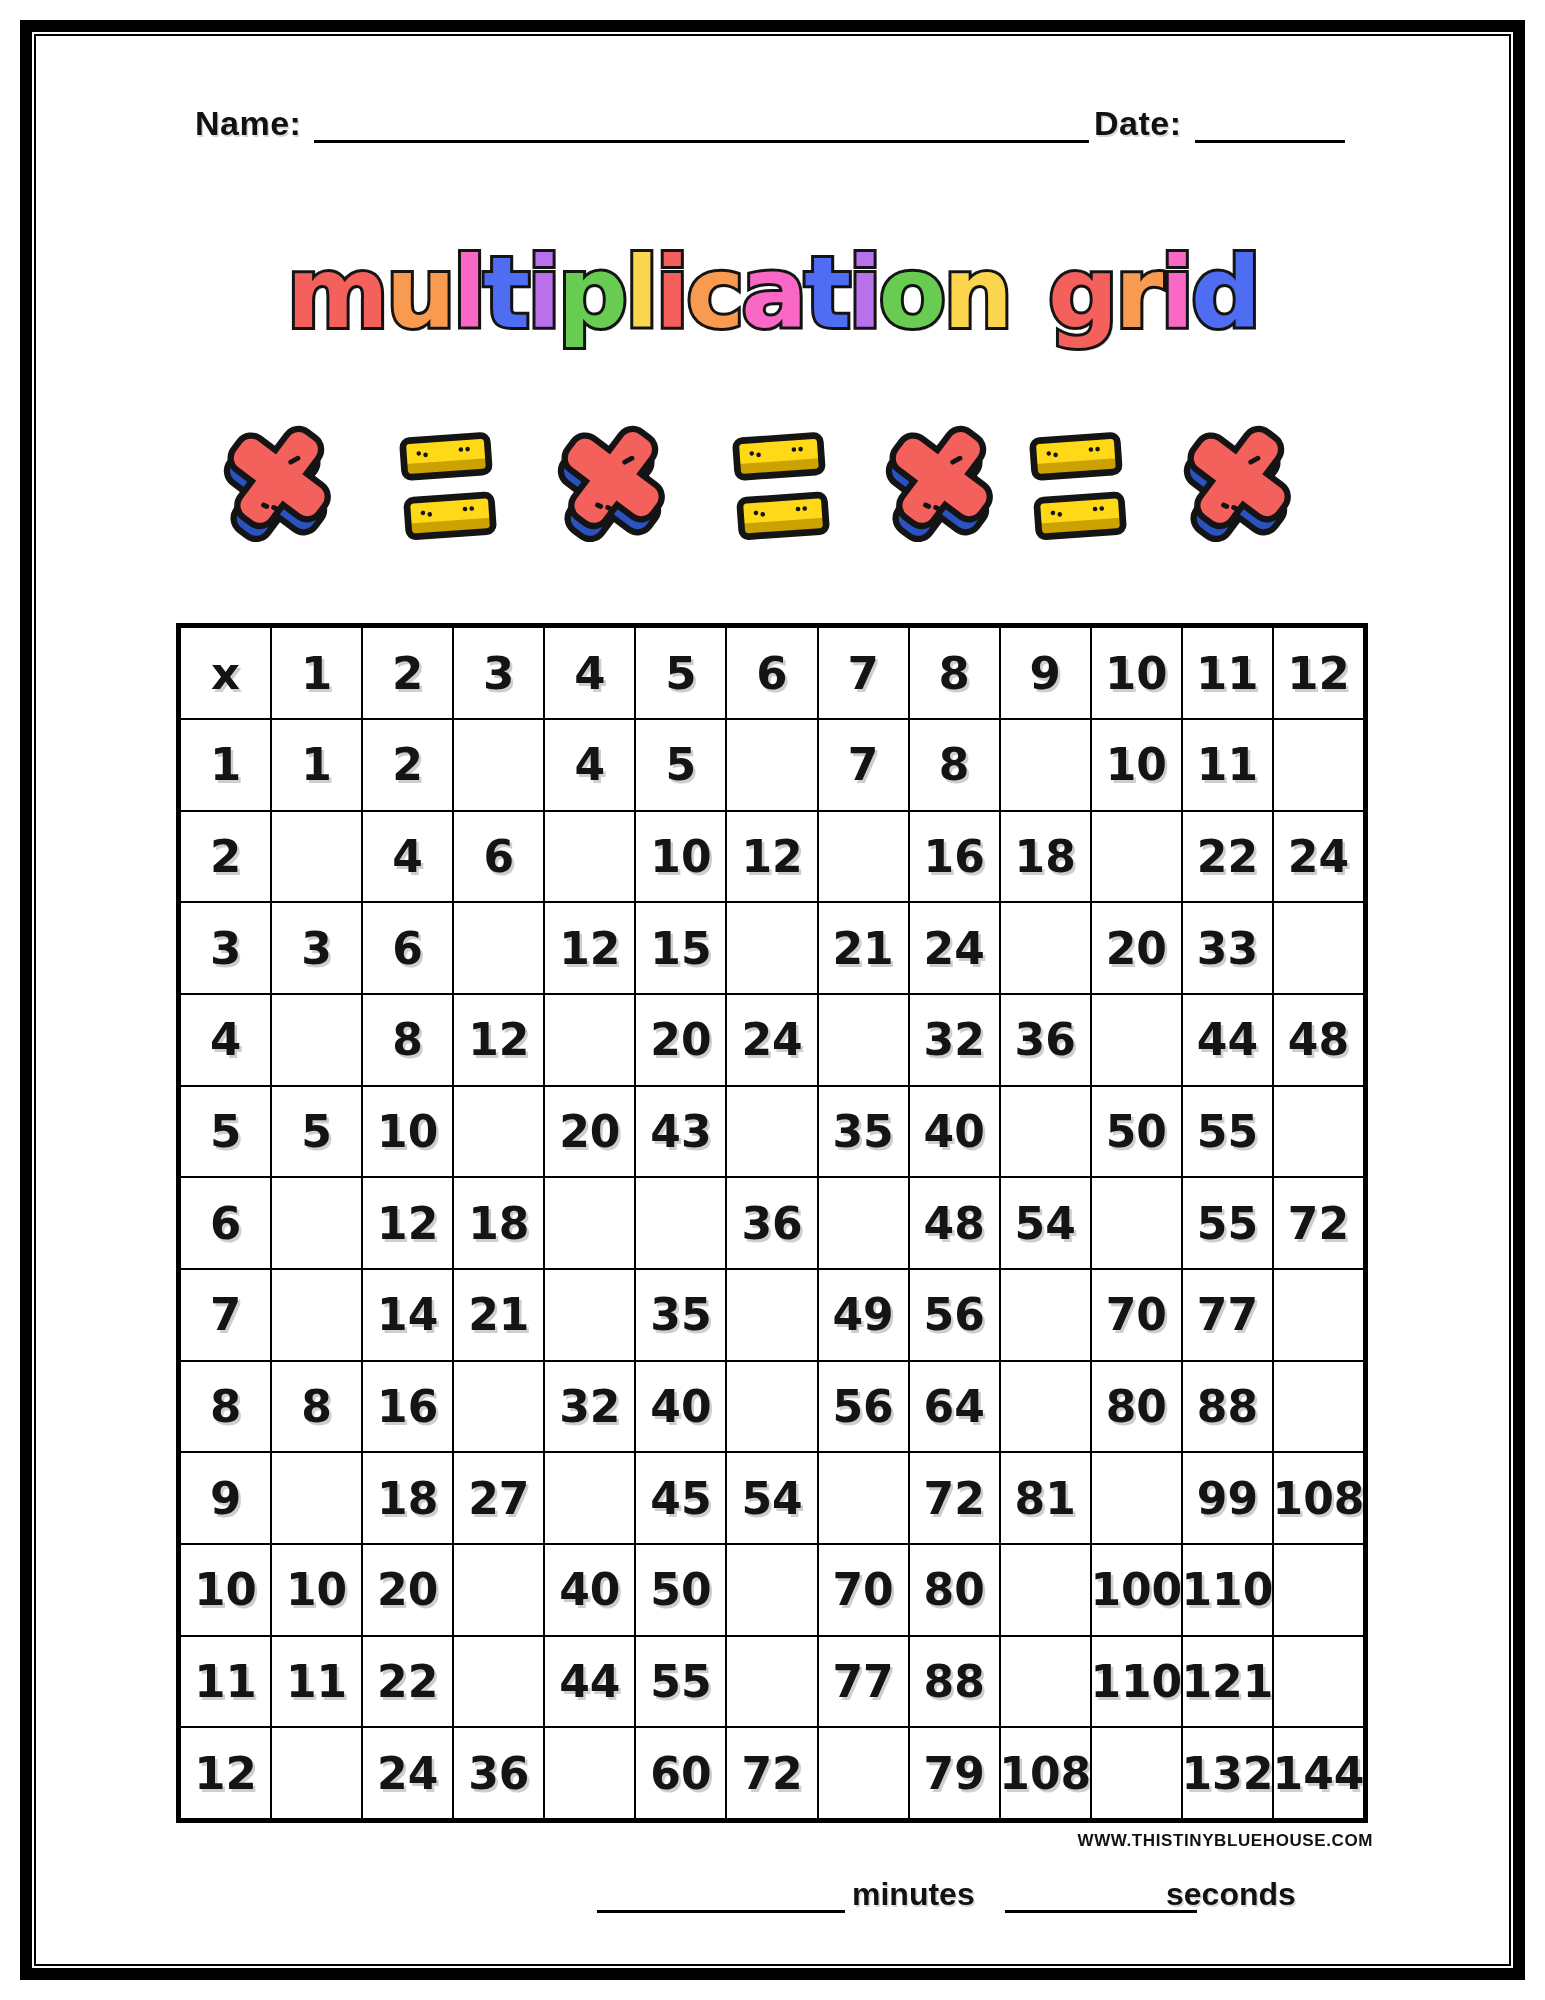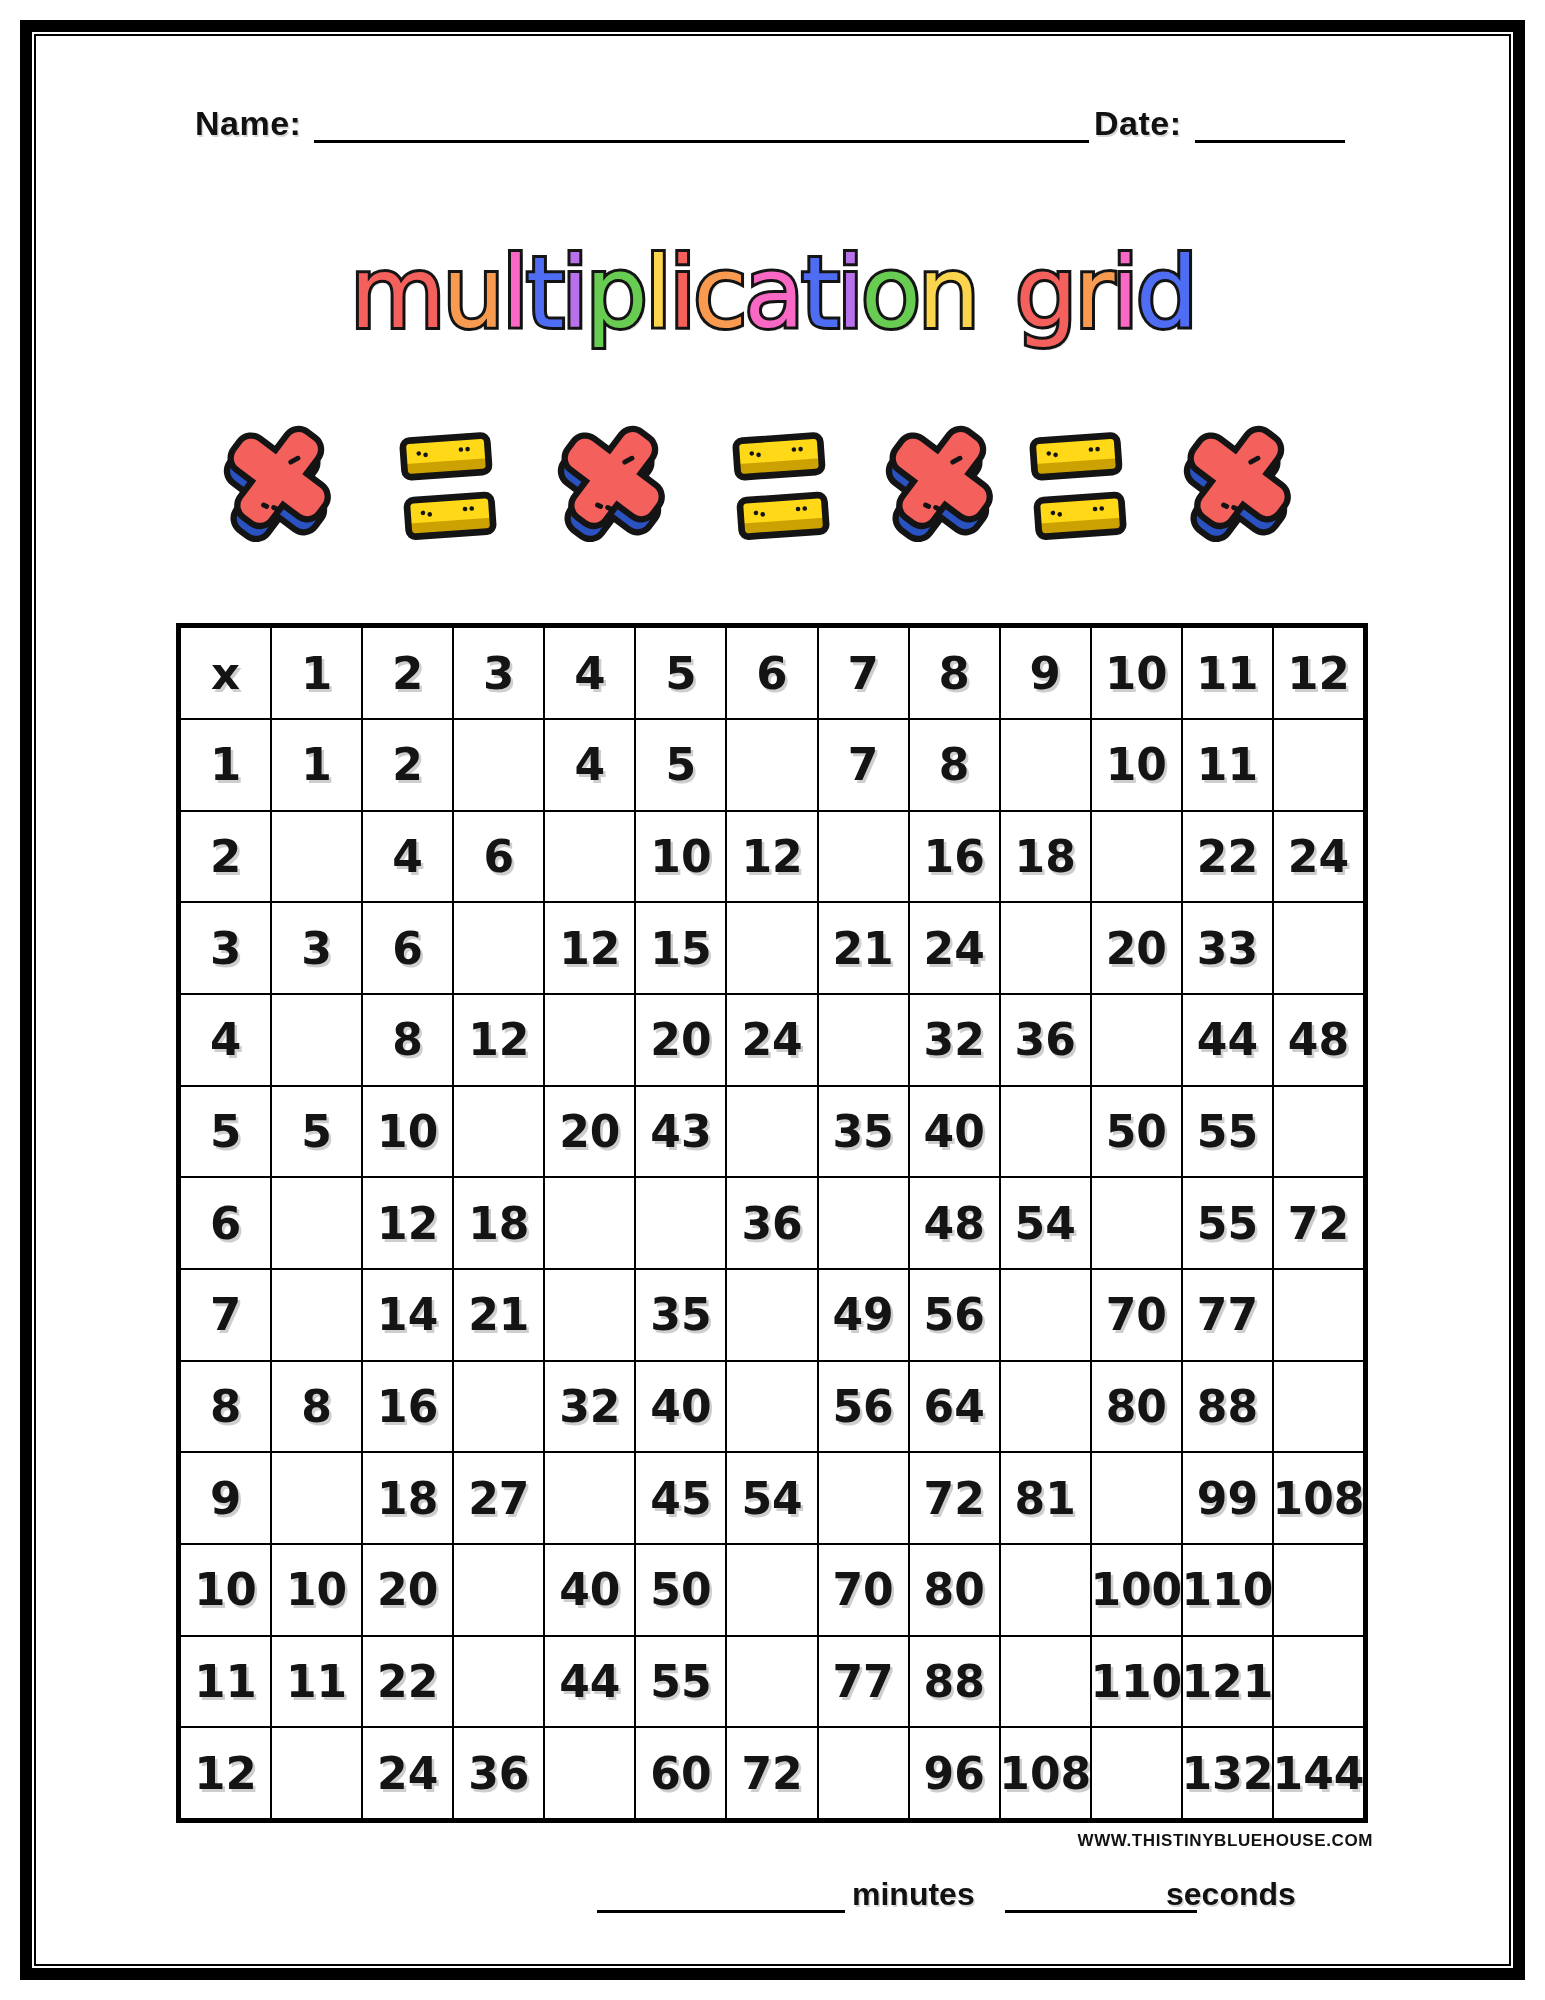--- a/index.html
+++ b/index.html
@@ -18,21 +18,21 @@
   }
   .name-label{left:195px;top:104px;}
   .date-label{left:1094px;top:104px;}
   .writeline{position:absolute;height:0;border-bottom:3px solid #000;}
   .name-line{left:314px;top:140px;width:775px;}
   .date-line{left:1195px;top:140px;width:150px;}
 
   
   .title{
     position:absolute;left:0;top:222px;width:100%;text-align:center;
-    font-family:"DejaVu Sans",sans-serif;font-weight:400;font-size:98px;
+    font-family:"DejaVu Sans",sans-serif;font-weight:700;font-size:98px;
     letter-spacing:-3px;line-height:1.45;white-space:nowrap;
   }
   .title span.ltr{
     -webkit-text-stroke:6px #151515;paint-order:stroke fill;
     text-shadow:3px 3px 0 rgba(0,0,0,.12);
   }
   .title span.sp{display:inline-block;width:38px;}
 
   
   .icon{position:absolute;}
@@ -422,21 +422,21 @@
       <div class="cell">121</div>
       <div class="cell"></div>
       <div class="cell hdr">12</div>
       <div class="cell"></div>
       <div class="cell">24</div>
       <div class="cell">36</div>
       <div class="cell"></div>
       <div class="cell">60</div>
       <div class="cell">72</div>
       <div class="cell"></div>
-      <div class="cell">96</div>
+      <div class="cell">79</div>
       <div class="cell">108</div>
       <div class="cell"></div>
       <div class="cell">132</div>
       <div class="cell">144</div>
     </div>
 
   <div class="website">WWW.THISTINYBLUEHOUSE.COM</div>
   <div class="writeline minutes-line"></div>
   <div class="time-label t-minutes">minutes</div>
   <div class="writeline seconds-line"></div>

